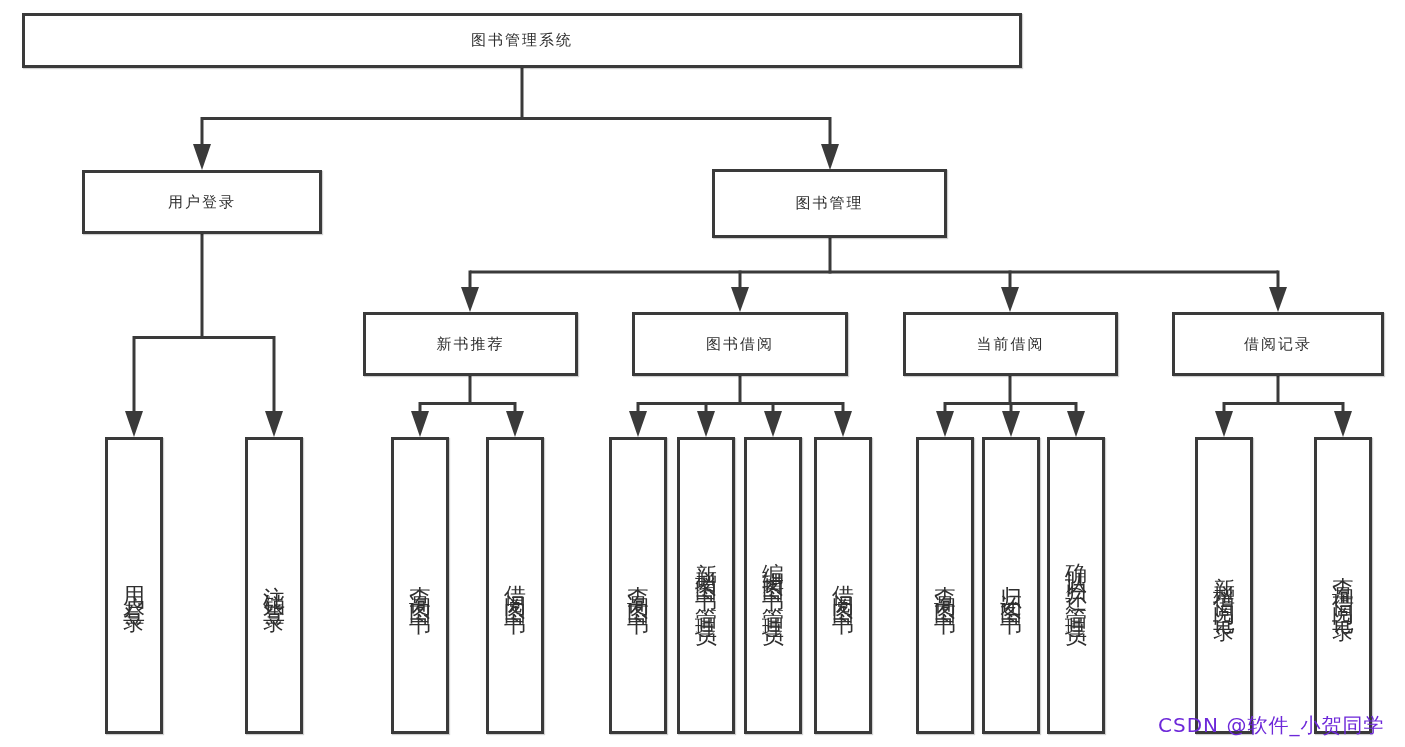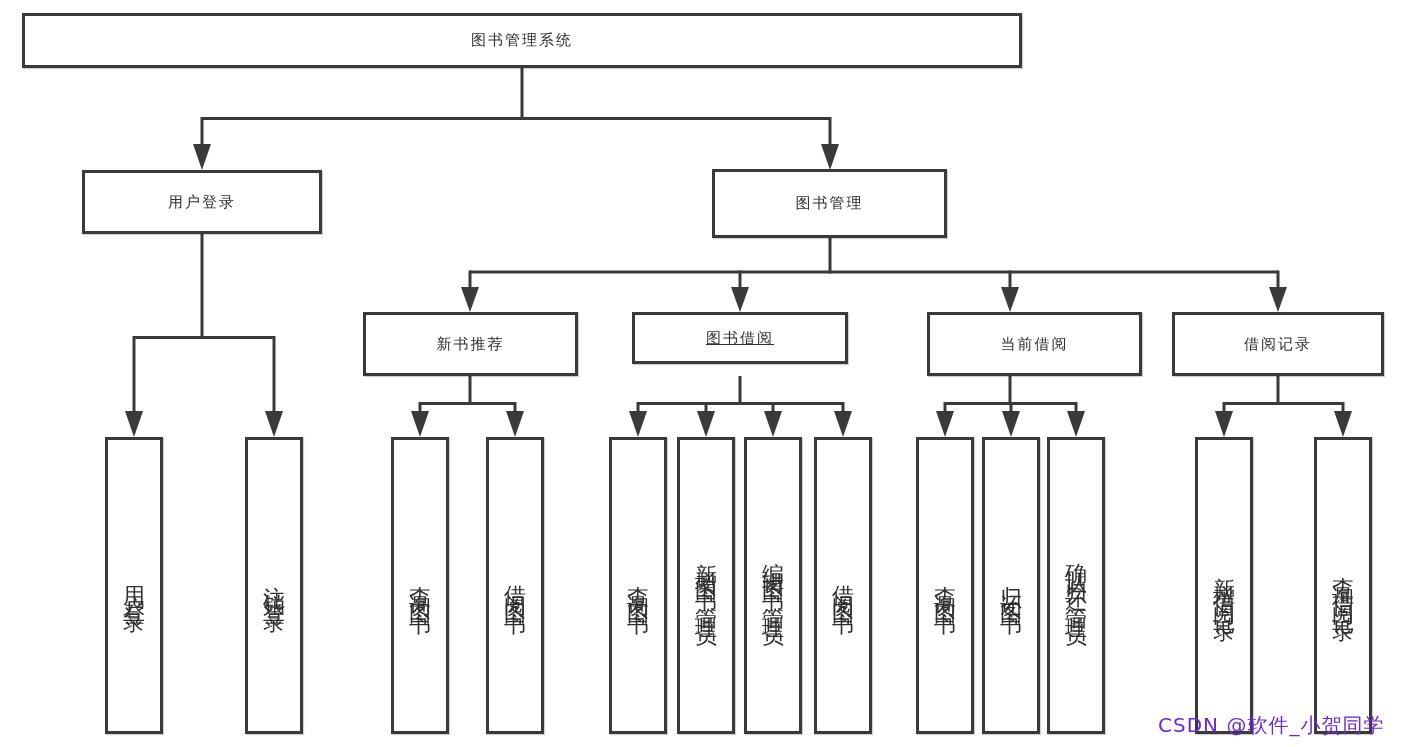--- a/index.html
+++ b/index.html
@@ -140,22 +140,22 @@
     <polygon points="1215,411 1233,411 1224,437"></polygon>
     <polygon points="1334,411 1352,411 1343,437"></polygon>
   </svg>
 
   <div class="hbox" style="left:22px; top:13px; width:1000px; height:55px;">图书管理系统</div>
 
   <div class="hbox" style="left:82px; top:170px; width:240px; height:64px;">用户登录</div>
   <div class="hbox" style="left:712px; top:169px; width:235px; height:69px;">图书管理</div>
 
   <div class="hbox" style="left:363px; top:312px; width:215px; height:64px;">新书推荐</div>
-  <div class="hbox" style="left:632px; top:312px; width:216px; height:52px;text-decoration:underline;">图书借阅</div>
-  <div class="hbox" style="left:903px; top:312px; width:215px; height:64px;margin-left:24px;">当前借阅</div>
+  <div class="hbox" style="left:632px; top:312px; width:216px; height:64px;">图书借阅</div>
+  <div class="hbox" style="left:903px; top:312px; width:215px; height:64px;">当前借阅</div>
   <div class="hbox" style="left:1172px; top:312px; width:212px; height:64px;">借阅记录</div>
 
   <div class="vbox" style="left:105px;">用户登录</div>
   <div class="vbox" style="left:245px;">注销登录</div>
 
   <div class="vbox" style="left:391px;">查询图书</div>
   <div class="vbox" style="left:486px;">借阅图书</div>
 
   <div class="vbox" style="left:609px;">查询图书</div>
   <div class="vbox" style="left:677px;">新增图书（管理员）</div>

